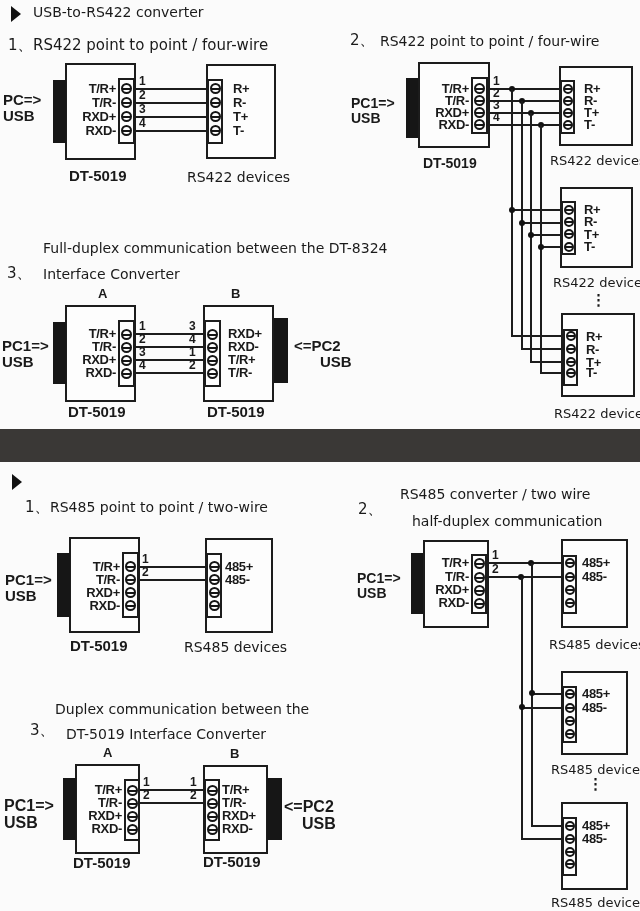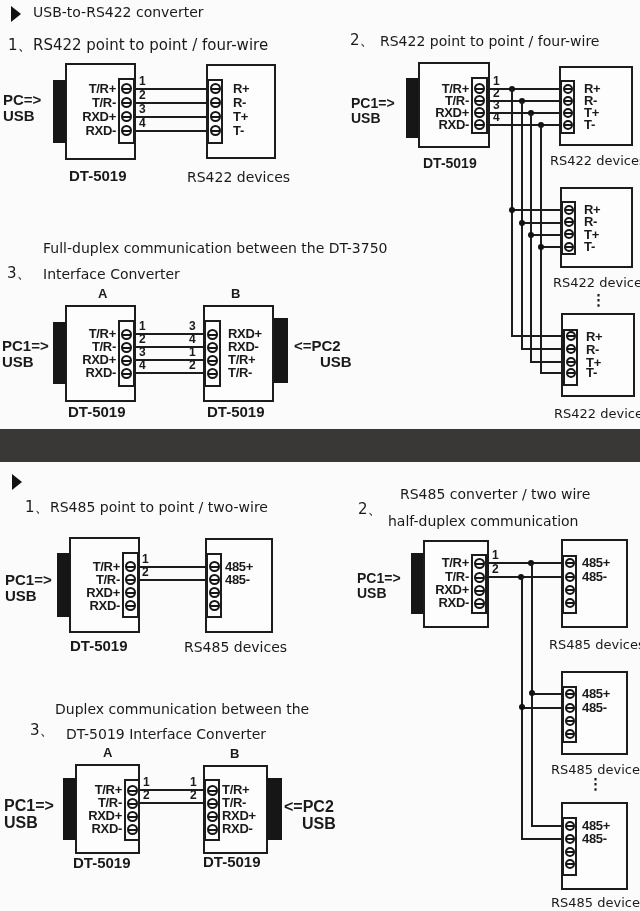--- a/index.html
+++ b/index.html
@@ -159,21 +159,21 @@
     <span class="screw s" style="left:566px;top:357px"></span>
     <span class="screw s" style="left:566px;top:368px"></span>
     <div class="pin" style="left:586px;top:330px">R+</div>
     <div class="pin" style="left:586px;top:343px">R-</div>
     <div class="pin" style="left:586px;top:356px">T+</div>
     <div class="pin" style="left:586px;top:366px">T-</div>
     <div class="t fs13" style="left:554px;top:407px">RS422 devices</div>
   </div>
 
   <div>
-    <div class="t fs14" style="left:43px;top:241px">Full-duplex communication between the DT-3750</div>
+    <div class="t fs14" style="left:43px;top:241px">Full-duplex communication between the DT-8324</div>
     <div class="t fs15" style="left:7px;top:265px">3、</div>
     <div class="t fs14" style="left:43px;top:267px">Interface Converter</div>
     <div class="t b fs13" style="left:98px;top:287px">A</div>
     <div class="t b fs13" style="left:231px;top:287px">B</div>
 
     <div class="box" style="left:65px;top:305px;width:71px;height:97px"></div>
     <div class="blk" style="left:53px;top:322px;width:13px;height:62px"></div>
     <div class="t b fs15" style="left:2px;top:338px">PC1=&gt;</div>
     <div class="t b fs15" style="left:2px;top:354px">USB</div>
     <div class="strip" style="left:118px;top:320px;width:17px;height:67px"></div>
@@ -253,21 +253,21 @@
     <div class="pin" style="left:225px;top:560px">485+</div>
     <div class="pin" style="left:225px;top:573px">485-</div>
 
     <div class="t b fs15" style="left:70px;top:638px">DT-5019</div>
     <div class="t fs14" style="left:184px;top:640px">RS485 devices</div>
   </div>
 
   <div>
     <div class="t fs15" style="left:358px;top:501px">2、</div>
     <div class="t fs14" style="left:400px;top:487px">RS485 converter / two wire</div>
-    <div class="t fs14" style="left:388px;top:514px">half-duplex communication</div>
+    <div class="t fs14" style="left:412px;top:514px">half-duplex communication</div>
 
     <div class="box" style="left:423px;top:540px;width:66px;height:88px"></div>
     <div class="blk" style="left:411px;top:553px;width:12px;height:61px"></div>
     <div class="t b fs14" style="left:357px;top:571px">PC1=&gt;</div>
     <div class="t b fs14" style="left:357px;top:586px">USB</div>
     <div class="strip" style="left:471px;top:554px;width:16px;height:60px"></div>
     <span class="screw" style="left:474px;top:558px"></span>
     <span class="screw" style="left:474px;top:572px"></span>
     <span class="screw" style="left:474px;top:585px"></span>
     <span class="screw" style="left:474px;top:598px"></span>

